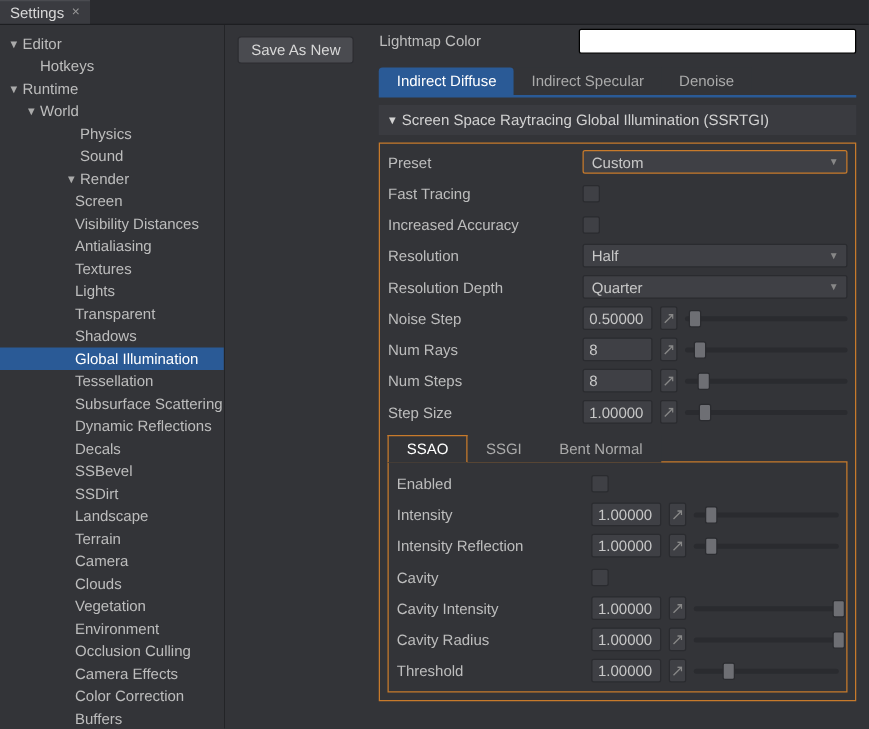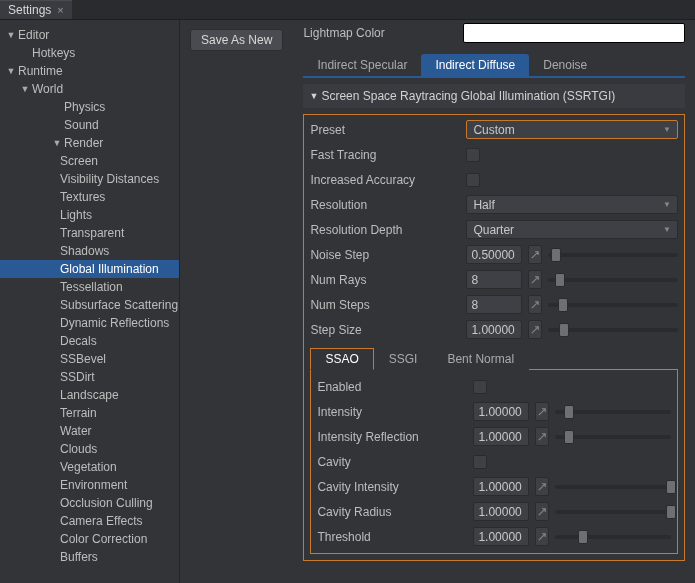--- a/index.html
+++ b/index.html
@@ -99,20 +99,24 @@
           <div class="tree-item ind3">
             <span class="arrow"></span>
             <span class="lbl">Screen</span>
           </div>
           <div class="tree-item ind3">
             <span class="arrow"></span>
             <span class="lbl">Visibility Distances</span>
           </div>
           <div class="tree-item ind3">
             <span class="arrow"></span>
+            <span class="lbl">Antialiasing</span>
+          </div>
+          <div class="tree-item ind3">
+            <span class="arrow"></span>
             <span class="lbl">Textures</span>
           </div>
           <div class="tree-item ind3">
             <span class="arrow"></span>
             <span class="lbl">Lights</span>
           </div>
           <div class="tree-item ind3">
             <span class="arrow"></span>
             <span class="lbl">Transparent</span>
           </div>
@@ -151,21 +155,21 @@
           <div class="tree-item ind3">
             <span class="arrow"></span>
             <span class="lbl">Landscape</span>
           </div>
           <div class="tree-item ind3">
             <span class="arrow"></span>
             <span class="lbl">Terrain</span>
           </div>
           <div class="tree-item ind3">
             <span class="arrow"></span>
-            <span class="lbl">Water</span>
+            <span class="lbl">Camera</span>
           </div>
           <div class="tree-item ind3">
             <span class="arrow"></span>
             <span class="lbl">Clouds</span>
           </div>
           <div class="tree-item ind3">
             <span class="arrow"></span>
             <span class="lbl">Vegetation</span>
           </div>
           <div class="tree-item ind3">
@@ -195,22 +199,22 @@
         <button class="btn">Save As New</button>
       </div>
       <div class="content">
         <div class="row">
           <div class="label">Lightmap Color</div>
           <div class="field">
               <div class="colorfield" id="lightmap-color" style="background: rgb(255, 255, 255);"></div>
             </div>
         </div>
         <div class="subtabs" id="subtabs">
+            <div class="subtab active">Indirect Diffuse</div>
             <div class="subtab">Indirect Specular</div>
-            <div class="subtab active">Indirect Diffuse</div>
             <div class="subtab">Denoise</div>
           </div>
         <div class="section-header">
           <span class="arrow">▼</span>
           <span>Screen Space Raytracing Global Illumination (SSRTGI)</span>
         </div>
         <div class="panel">
           <div class="panel-inner">
             <div class="prow">
               <div class="plabel">Preset</div>

